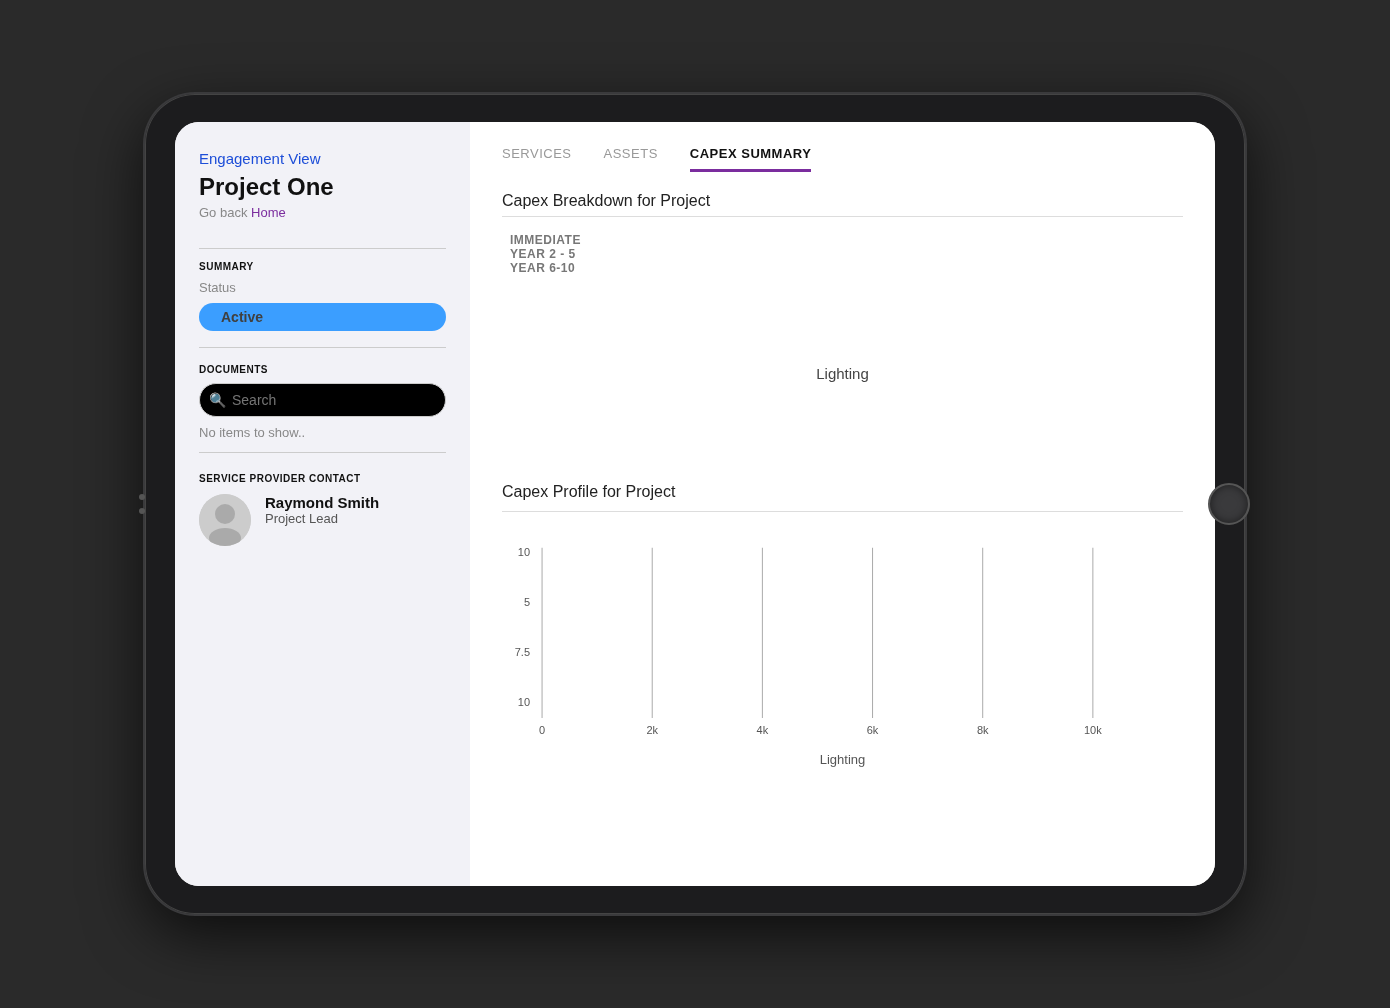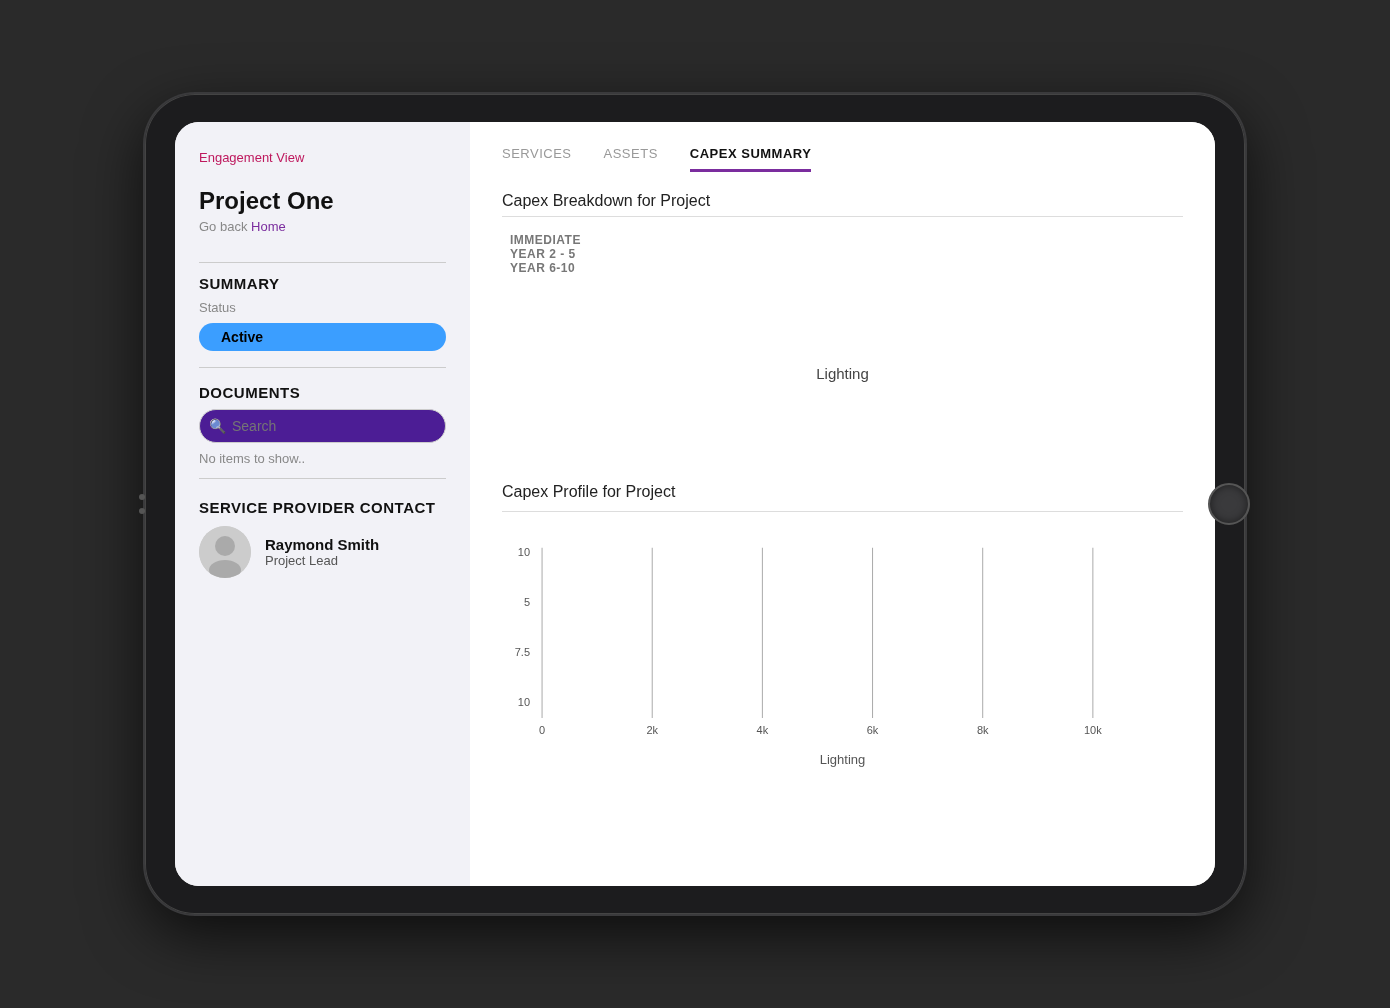--- a/index.html
+++ b/index.html
@@ -68,23 +68,23 @@
       width: 295px;
       min-width: 295px;
       background: #f2f2f7;
       padding: 28px 24px;
       display: flex;
       flex-direction: column;
       gap: 0;
     }
 
     .sidebar-engagement-view {
-      font-size: 13px;
-      color: #be185d;
-      margin-bottom: 22px;
+      font-size: 15px;
+      color: #1d4ed8;
+      margin-bottom: 6px;
     }
 
     .sidebar-project-title {
       font-size: 24px;
       font-weight: 700;
       color: #111;
       margin-bottom: 4px;
     }
 
     .sidebar-go-back {
@@ -99,37 +99,37 @@
       font-weight: 500;
     }
 
     .sidebar-divider {
       border: none;
       border-top: 1px solid #ccc;
       margin: 12px 0;
     }
 
     .sidebar-section-title {
-      font-size: 15px;
+      font-size: 10px;
       font-weight: 700;
       color: #111;
       letter-spacing: 0.5px;
       margin-bottom: 8px;
     }
 
     .sidebar-status-label {
       font-size: 13px;
       color: #888;
       margin-bottom: 8px;
     }
 
     .status-badge {
       display: inline-block;
       background: #3b9eff;
-      color: #000000;
+      color: #404040;
       font-size: 14px;
       font-weight: 600;
       padding: 6px 22px;
       border-radius: 20px;
       margin-bottom: 4px;
     }
 
     .documents-section {
       margin-top: 4px;
     }
@@ -137,21 +137,21 @@
     .search-input-wrapper {
       position: relative;
       margin-bottom: 8px;
     }
 
     .search-input {
       width: 100%;
       padding: 8px 14px 8px 32px;
       border: 1.5px solid #ccc;
       border-radius: 20px;
-      background: #4c1d95;
+      background: #000000;
       font-size: 14px;
       color: #888;
       outline: none;
     }
 
     .search-icon-inner {
       position: absolute;
       left: 10px;
       top: 50%;
       transform: translateY(-50%);
@@ -163,21 +163,21 @@
       font-size: 13px;
       color: #888;
     }
 
     .service-provider-section {
       margin-top: 8px;
     }
 
     .contact-row {
       display: flex;
-      align-items: center;
+      align-items: flex-start;
       gap: 14px;
       margin-top: 10px;
     }
 
     .avatar {
       width: 52px;
       height: 52px;
       border-radius: 50%;
       background: #ccc;
       display: flex;

